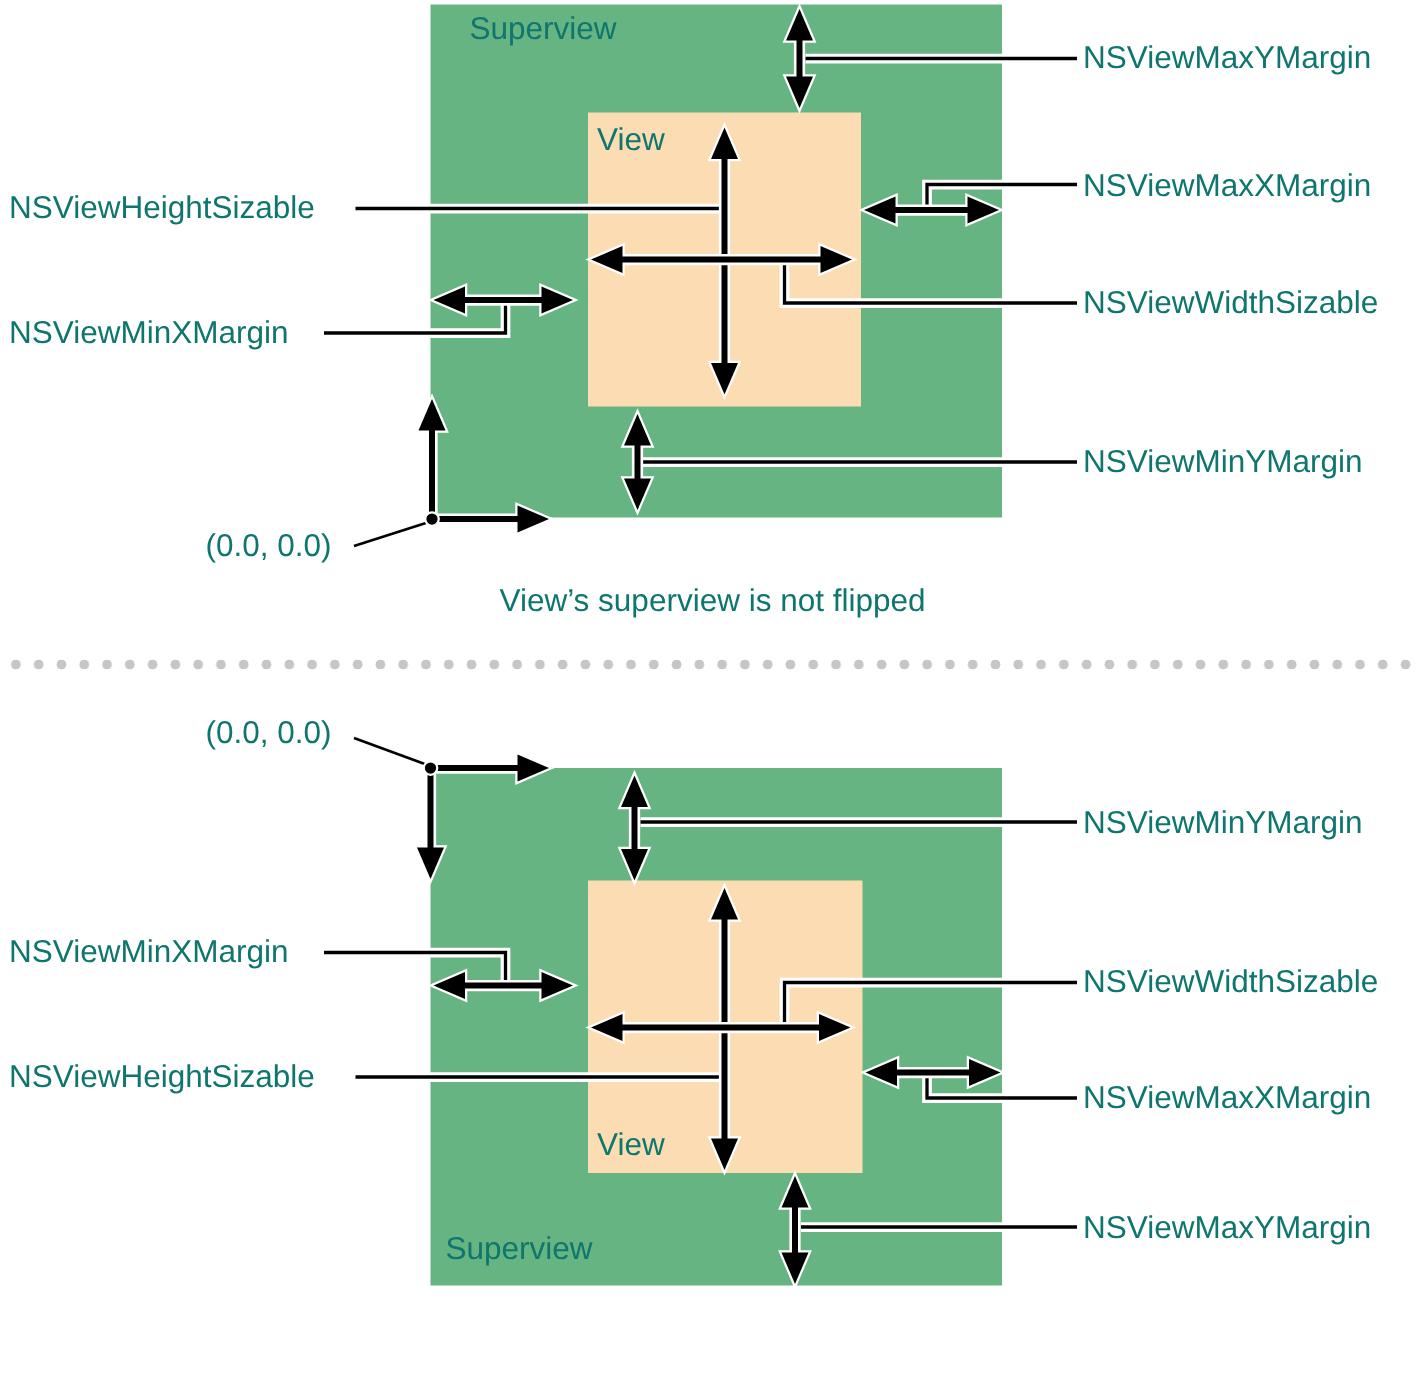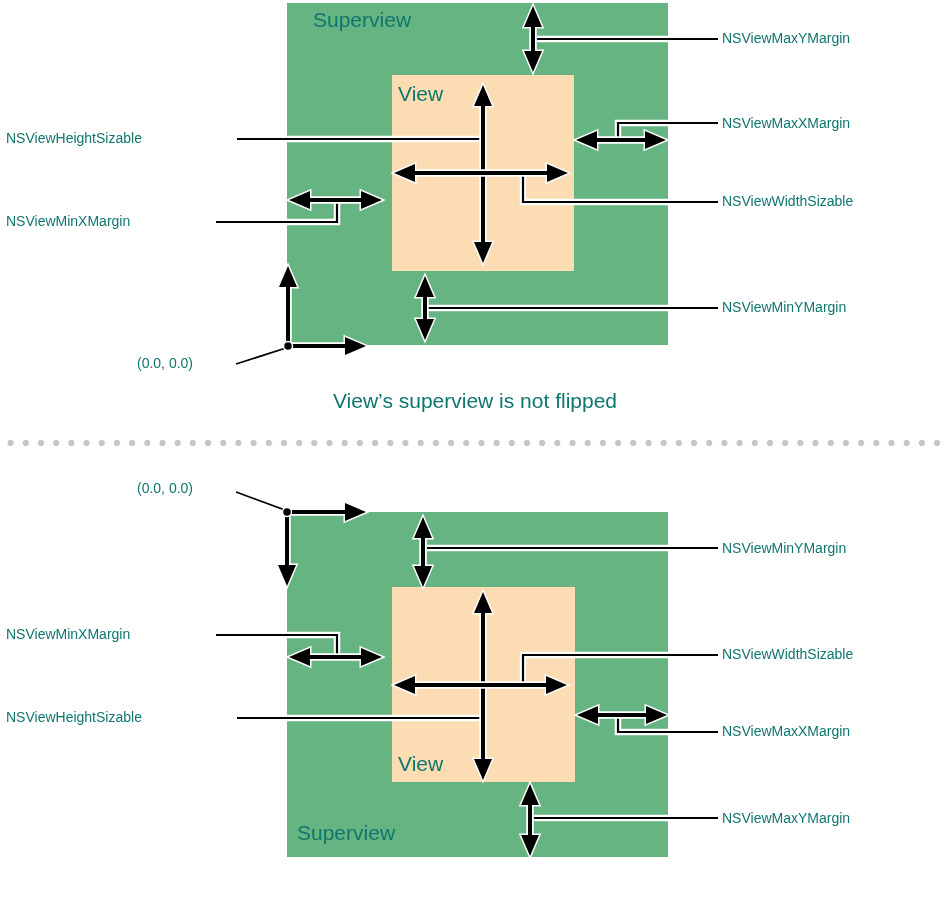--- a/index.html
+++ b/index.html
@@ -2,21 +2,21 @@
 <html><head>
 <meta charset="utf-8">
 <style>
   html,body{margin:0;padding:0;background:#fff;}
   #page{position:relative;width:950px;height:923px;background:#fff;overflow:hidden;
         font-family:"Liberation Sans","DejaVu Sans",sans-serif;color:#0f766e;}
   .rect{position:absolute;}
   .sv{background:var(--green,#67b483);}
   .vw{background:var(--tan,#fbdcb3);}
   #overlay{position:absolute;left:0;top:0;z-index:3;pointer-events:none;}
-  .lbl{position:absolute;font-size:14px;line-height:1.1;white-space:nowrap;
+  .lbl{position:absolute;font-size:21px;line-height:1.1;white-space:nowrap;
        transform:translateY(-50%);z-index:4;}
   .rect-lbl{position:absolute;font-size:21px;line-height:1.1;white-space:nowrap;z-index:2;}
   .caption{position:absolute;left:0;width:950px;text-align:center;font-size:21px;
            transform:translateY(-50%);z-index:4;}
   .divider{position:absolute;left:3px;right:3px;top:436px;height:14px;z-index:1;
            background-image:radial-gradient(circle, var(--dot,#c6c6c6) 0 3.2px, transparent 3.4px);
            background-size:15.2px 14px;background-repeat:repeat-x;background-position:0 50%;}
 </style>
 </head>
 <body>

